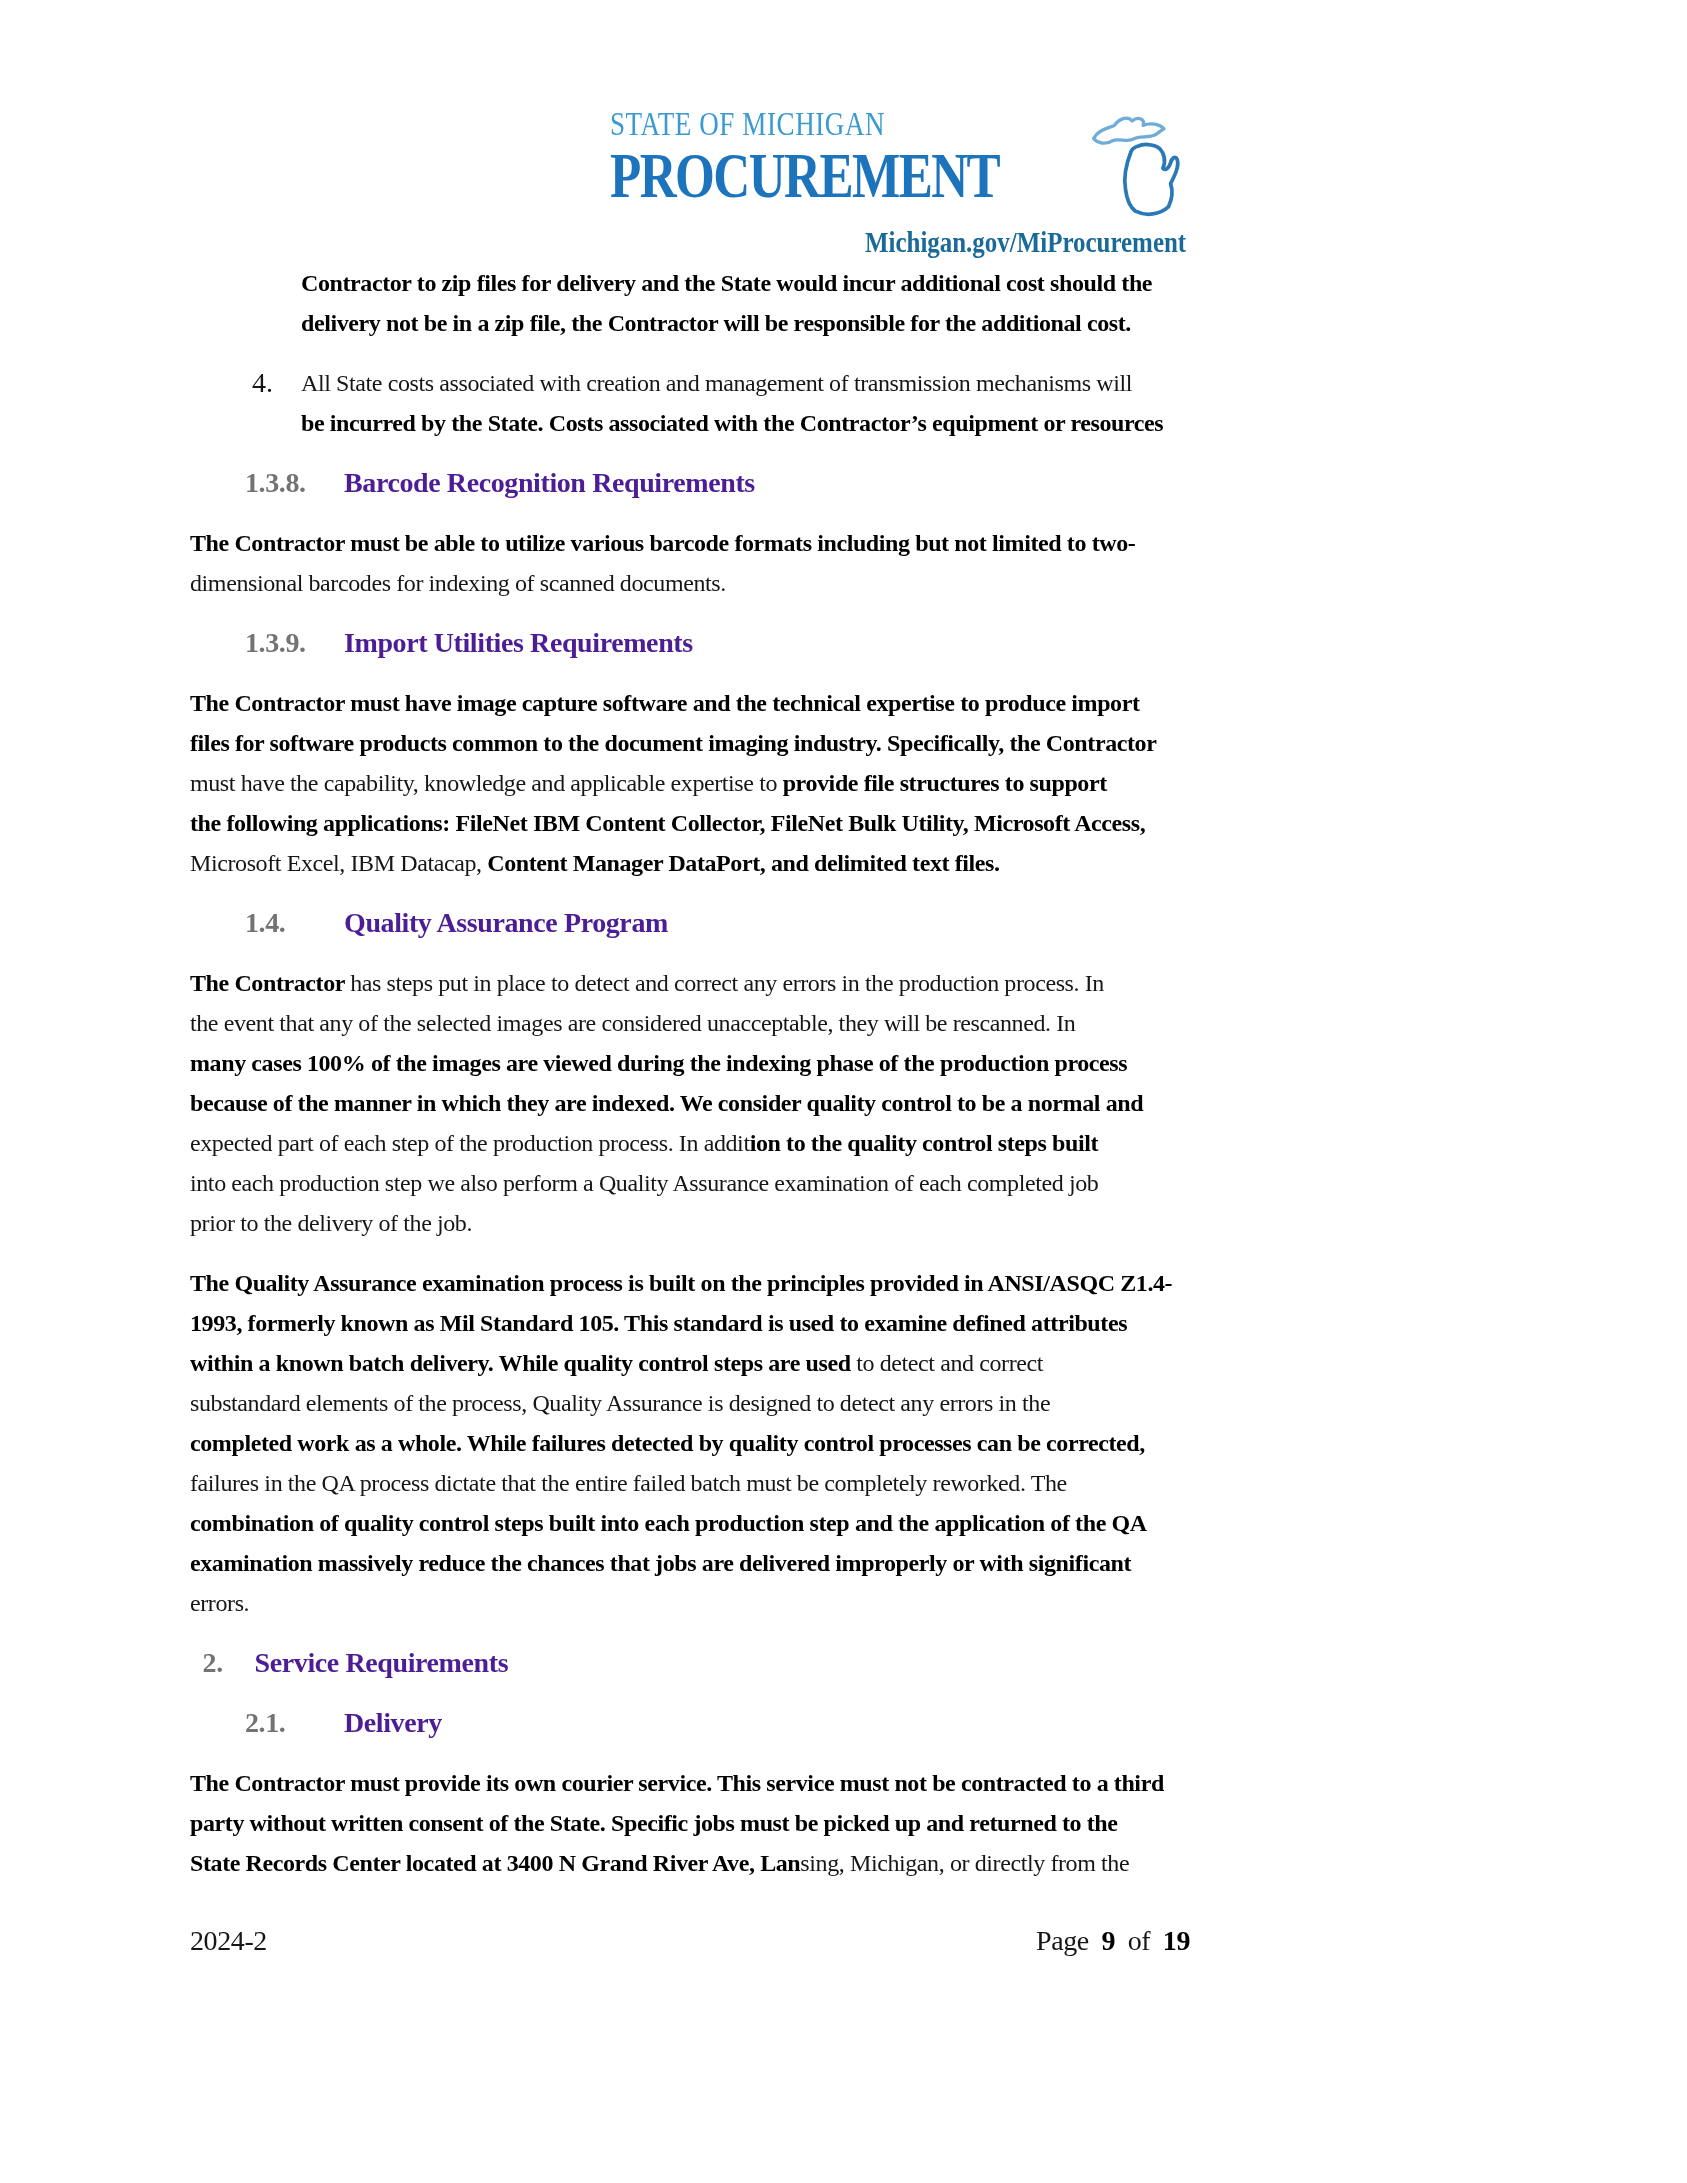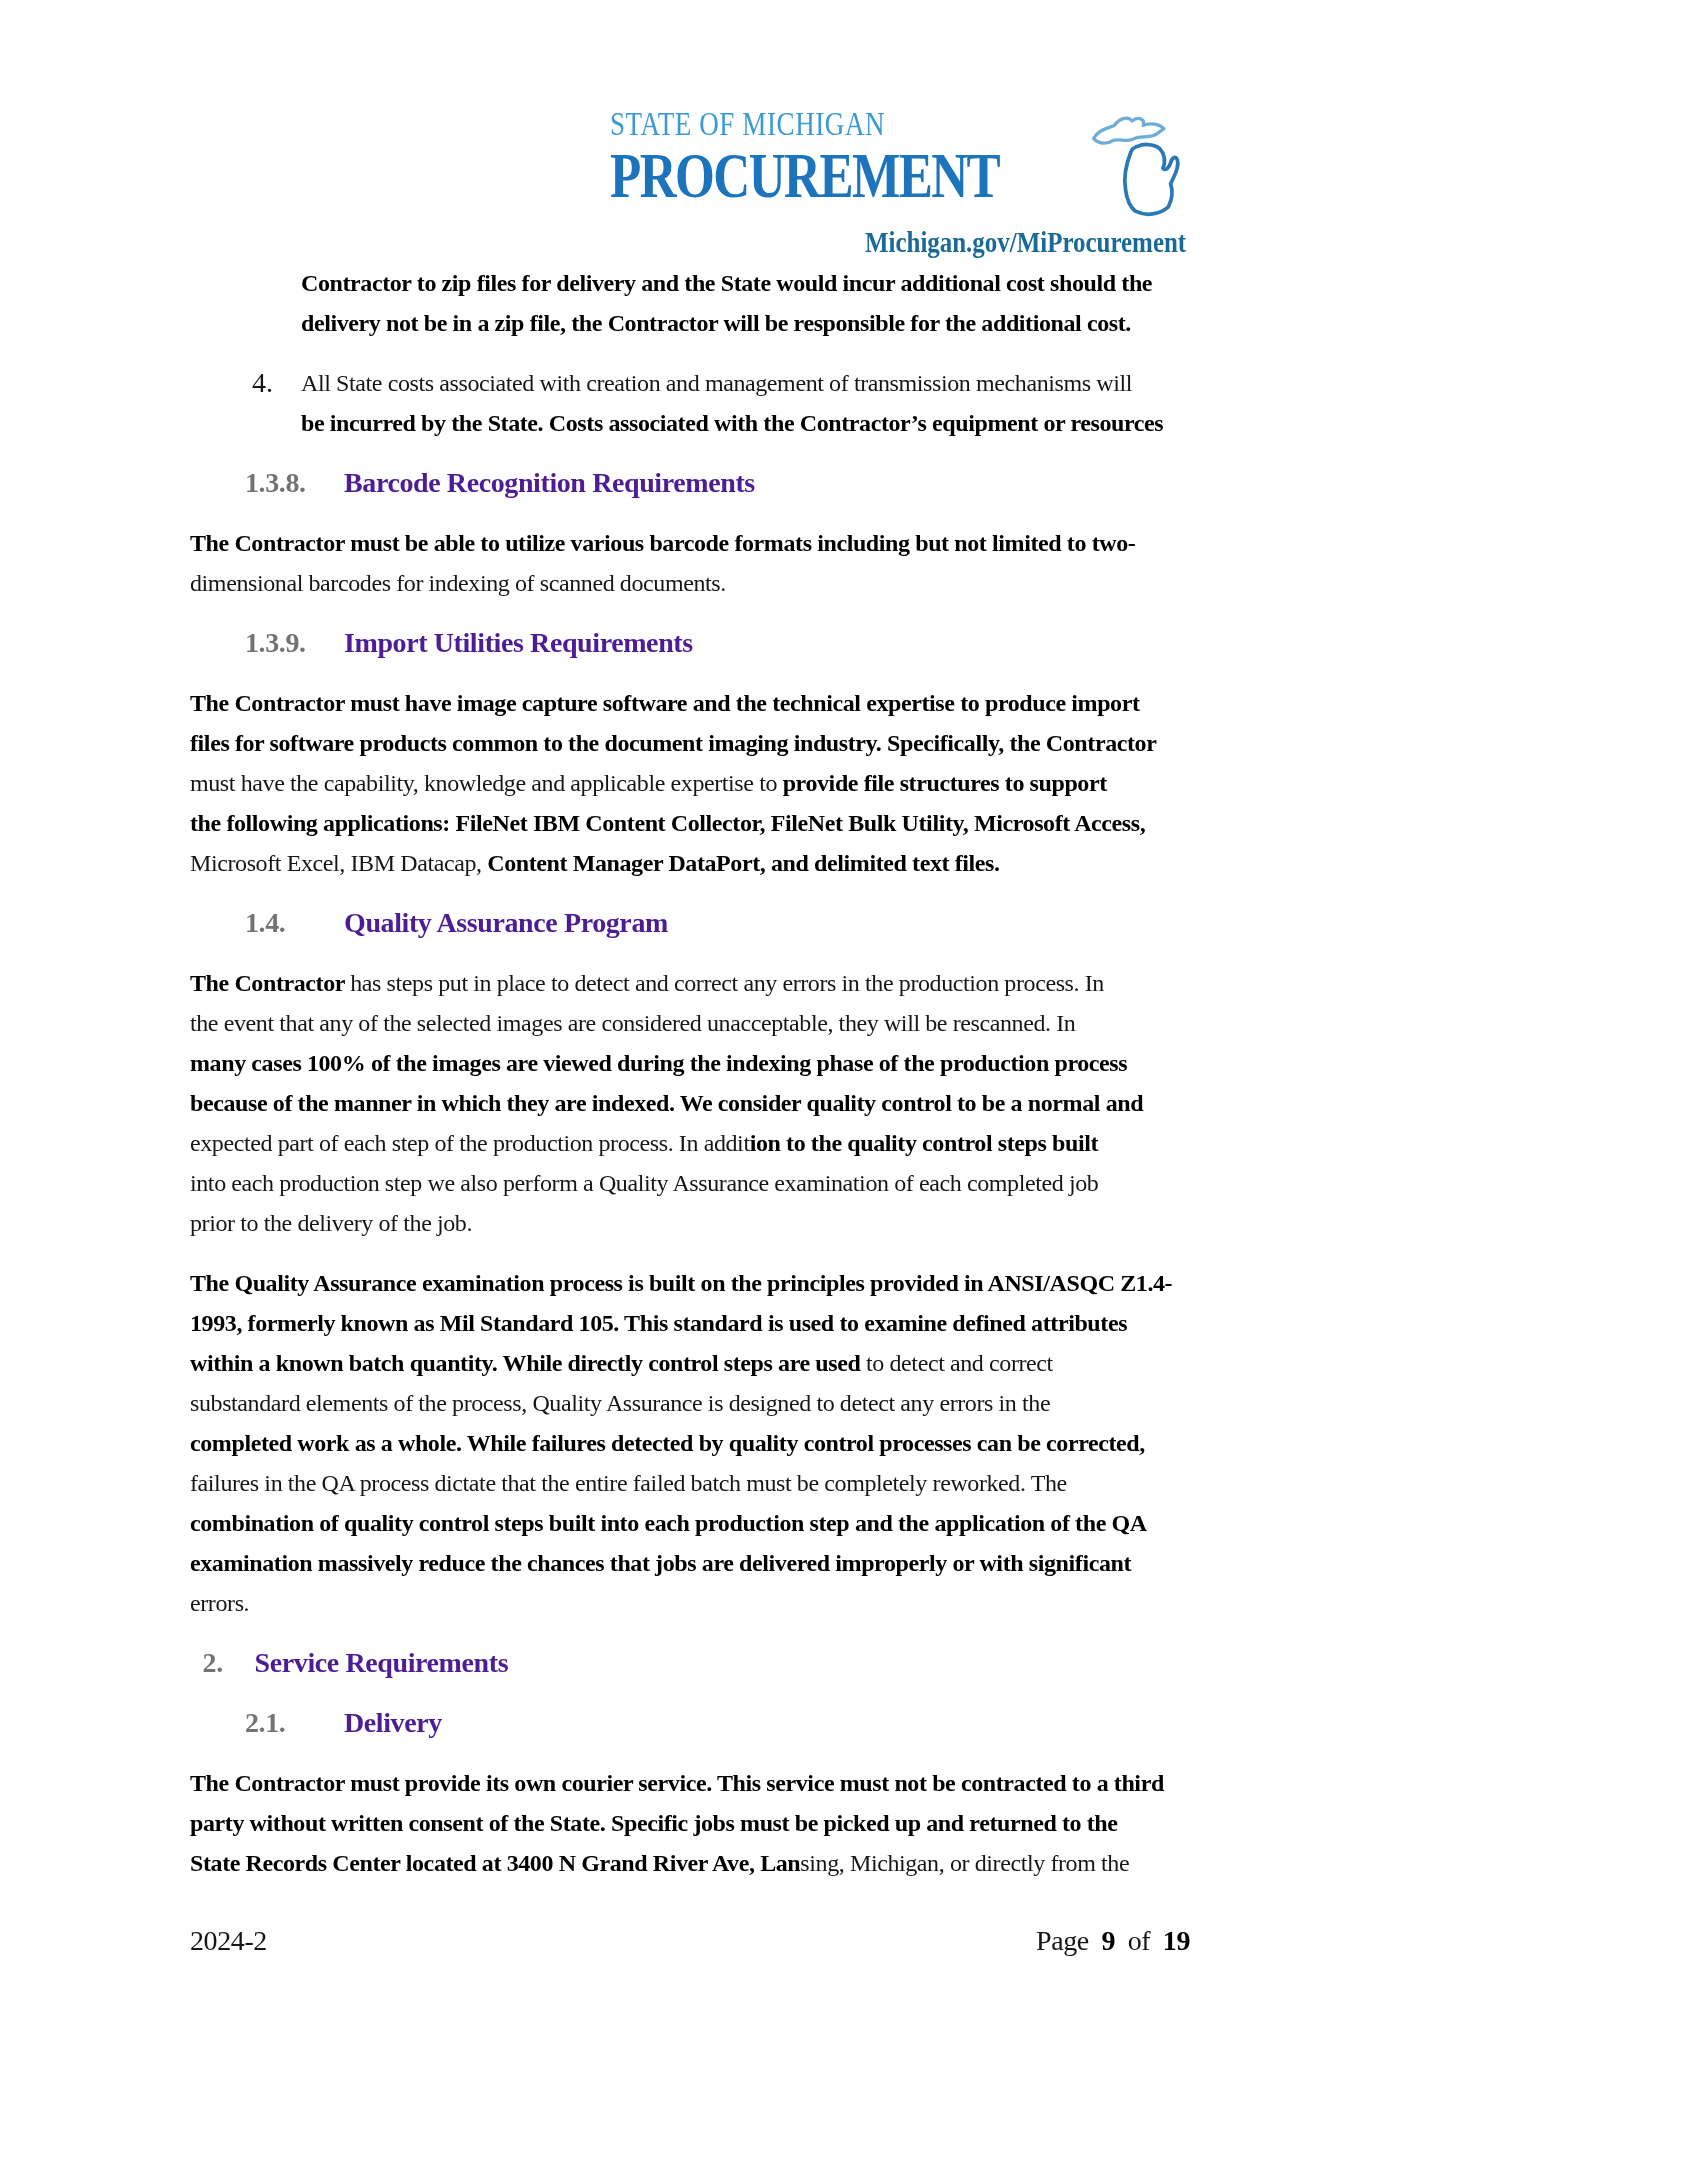--- a/index.html
+++ b/index.html
@@ -101,21 +101,21 @@
         <div class="line"><span>the event that any of the selected images are considered unacceptable, they will be rescanned. In</span></div>
         <div class="line"><span class="b">many cases 100% of the images are viewed during the indexing phase of the production process</span></div>
         <div class="line"><span class="b">because of the manner in which they are indexed. We consider quality control to be a normal and</span></div>
         <div class="line"><span>expected part of each step of the production process. In addit</span><span class="b">ion to the quality control steps built</span></div>
         <div class="line"><span>into each production step we also perform a Quality Assurance examination of each completed job</span></div>
         <div class="line"><span>prior to the delivery of the job.</span></div>
       </div>
       <div class="para">
         <div class="line"><span class="b">The Quality Assurance examination process is built on the principles provided in ANSI/ASQC Z1.4-</span></div>
         <div class="line"><span class="b">1993, formerly known as Mil Standard 105. This standard is used to examine defined attributes</span></div>
-        <div class="line"><span class="b">within a known batch quantity. While directly control steps are used</span><span> to detect and correct</span></div>
+        <div class="line"><span class="b">within a known batch delivery. While quality control steps are used</span><span> to detect and correct</span></div>
         <div class="line"><span>substandard elements of the process, Quality Assurance is designed to detect any errors in the</span></div>
         <div class="line"><span class="b">completed work as a whole. While failures detected by quality control processes can be corrected,</span></div>
         <div class="line"><span>failures in the QA process dictate that the entire failed batch must be completely reworked. The</span></div>
         <div class="line"><span class="b">combination of quality control steps built into each production step and the application of the QA</span></div>
         <div class="line"><span class="b">examination massively reduce the chances that jobs are delivered improperly or with significant</span></div>
         <div class="line"><span>errors.</span></div>
       </div>
       <div class="heading top"><span class="h-num">2.</span><span class="h-title">Service Requirements</span></div>
       <div class="heading"><span class="h-num">2.1.</span><span class="h-title">Delivery</span></div>
       <div class="para">

